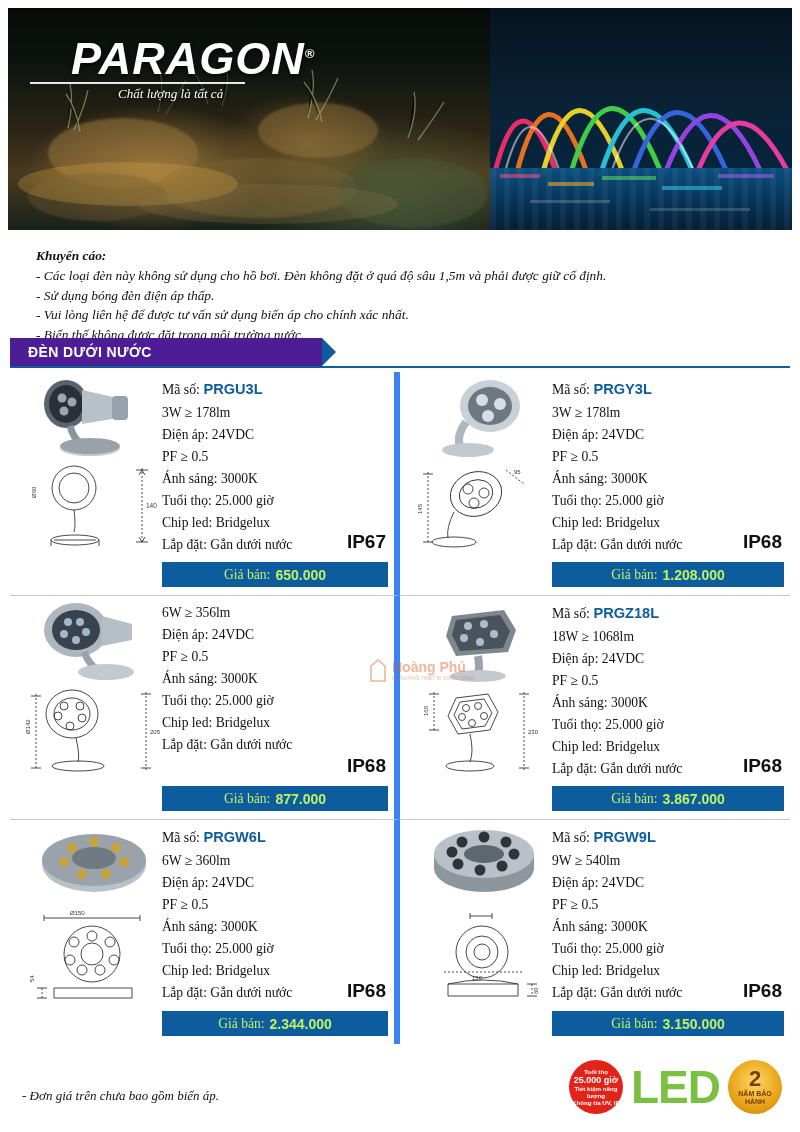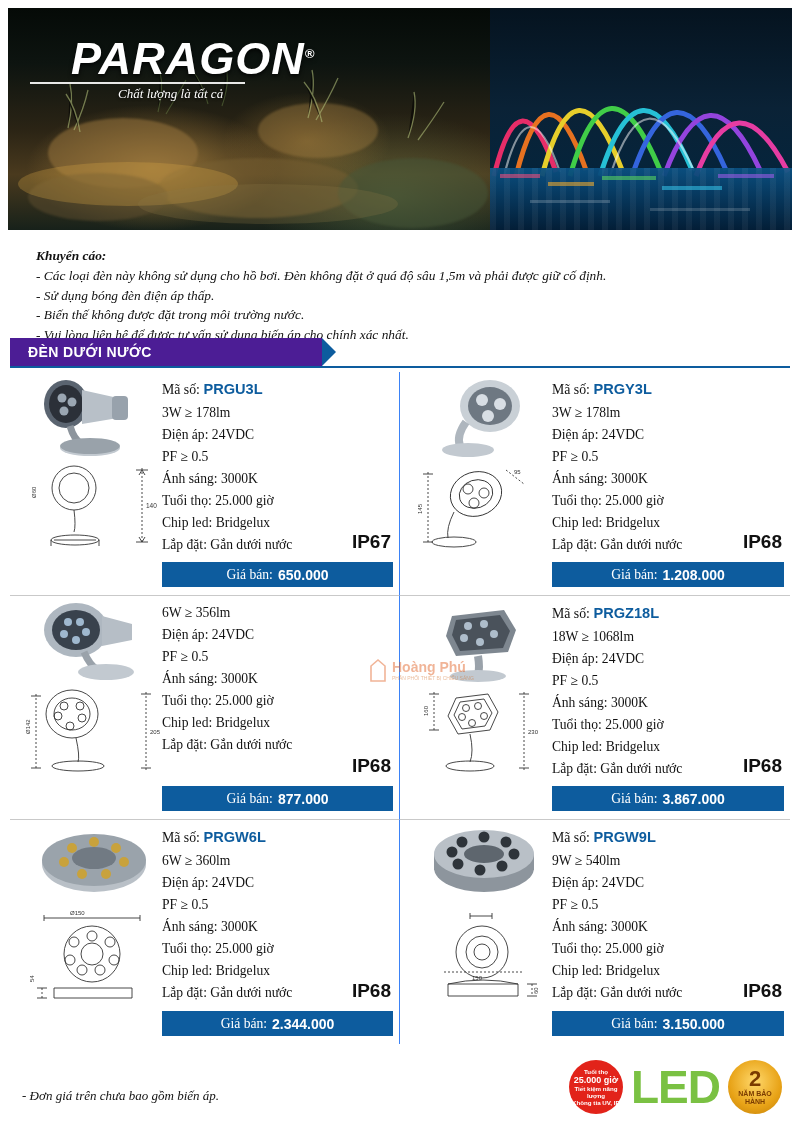--- a/index.html
+++ b/index.html
@@ -81,38 +81,38 @@
   .section-bar::after{
     content:""; position:absolute; right:-14px; top:0; border-left:14px solid #0d5c9e;
     border-top:14px solid transparent; border-bottom:14px solid transparent;
   }
   .section-rule { position:absolute; left:10px; top:366px; width:780px; height:2px; background:#0d5c9e; }
 
   
   .grid { position:absolute; left:10px; top:372px; width:780px; }
   .row { display:flex; }
   .cell { width:390px; height:224px; position:relative; padding: 6px 8px 0 8px; }
-  .cell.sep-right { border-right: 1px solid #3b82f6; }
+  .cell.sep-right { border-right: 6px solid #3b82f6; }
   .cell.sep-bottom { border-bottom: 1px solid #c9c9c9; }
 
   .prod-img { position:absolute; left:12px; top:4px; width:140px; height:180px; }
   .photo { position:absolute; left:10px; top:0px; width:125px; height:82px; }
   .drawing { position:absolute; left:2px; top:86px; width:138px; height:92px; }
 
   .specs { position:absolute; left:152px; top:6px; width:232px;
            font-family:"Liberation Serif", serif; font-size:13.6px; line-height:1.62; color:#111; }
   .specs .code-line { font-size:13.8px; }
   .specs .code { color:#0d5c9e; font-weight:bold; font-size:14.6px; font-family:"Liberation Sans",sans-serif;}
   .ip {
     position:absolute; right:8px; bottom:42px;
     font-family:"Liberation Sans", sans-serif; font-weight:bold; font-size:19px; color:#111;
   }
   .price-bar {
     position:absolute; left:152px; right:6px; bottom:8px; height:25px;
-    background:#0d5c9e; color:#ffffff; display:flex; align-items:center; justify-content:center;
+    background:#0d5c9e; color:#bef264; display:flex; align-items:center; justify-content:center;
     font-family:"Liberation Serif", serif; font-size:13.6px;
   }
   .price-bar b { margin-left:5px; font-family:"Liberation Sans",sans-serif; font-size:14px;}
 
   
   .footer-note {
     position:absolute; left:22px; top:1088px;
     font-family:"Liberation Serif", serif; font-style:italic; font-size:13px; color:#111;
   }
   .badges { position:absolute; right:18px; top:1056px; width:330px; height:62px; display:flex; align-items:center; justify-content:flex-end; gap:8px;}
@@ -205,22 +205,22 @@
     </div>
     <div class="logo-underline"></div>
     <div class="logo-sub">Chất lượng là tất cả</div>
   </div>
 </div>
 
 <div class="notice">
   <div class="t">Khuyến cáo:</div>
   <div class="ln">- Các loại đèn này không sử dụng cho hồ bơi. Đèn không đặt ở quá độ sâu 1,5m và phải được giữ cố định.</div>
   <div class="ln">- Sử dụng bóng đèn điện áp thấp.</div>
+  <div class="ln">- Vui lòng liên hệ để được tư vấn sử dụng biến áp cho chính xác nhất.</div>
   <div class="ln">- Biến thế không được đặt trong môi trường nước.</div>
-  <div class="ln">- Vui lòng liên hệ để được tư vấn sử dụng biến áp cho chính xác nhất.</div>
 </div>
 
 <div class="section-bar">ĐÈN DƯỚI NƯỚC</div>
 <div class="section-rule"></div>
 
 <div class="grid">
 
   <div class="row">
 
     <div class="cell sep-right sep-bottom">

